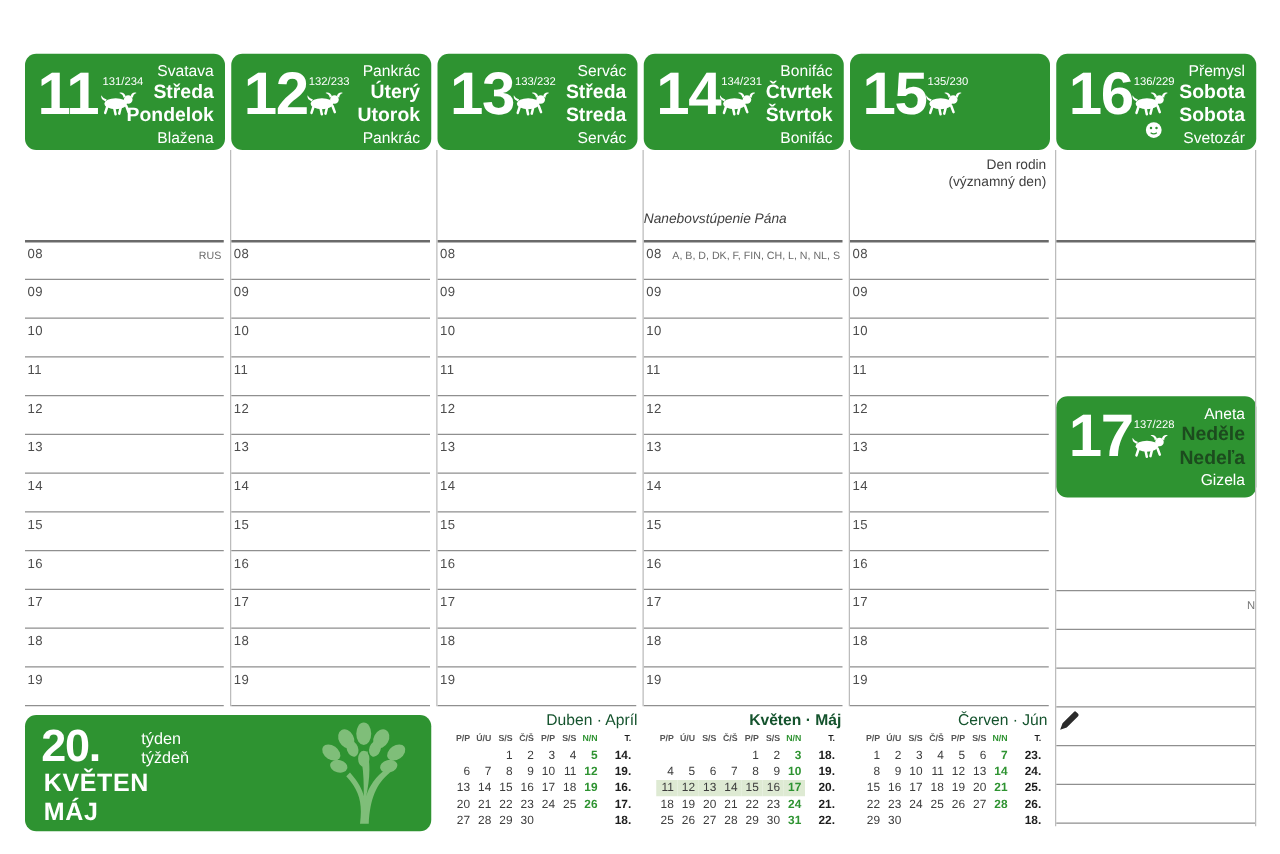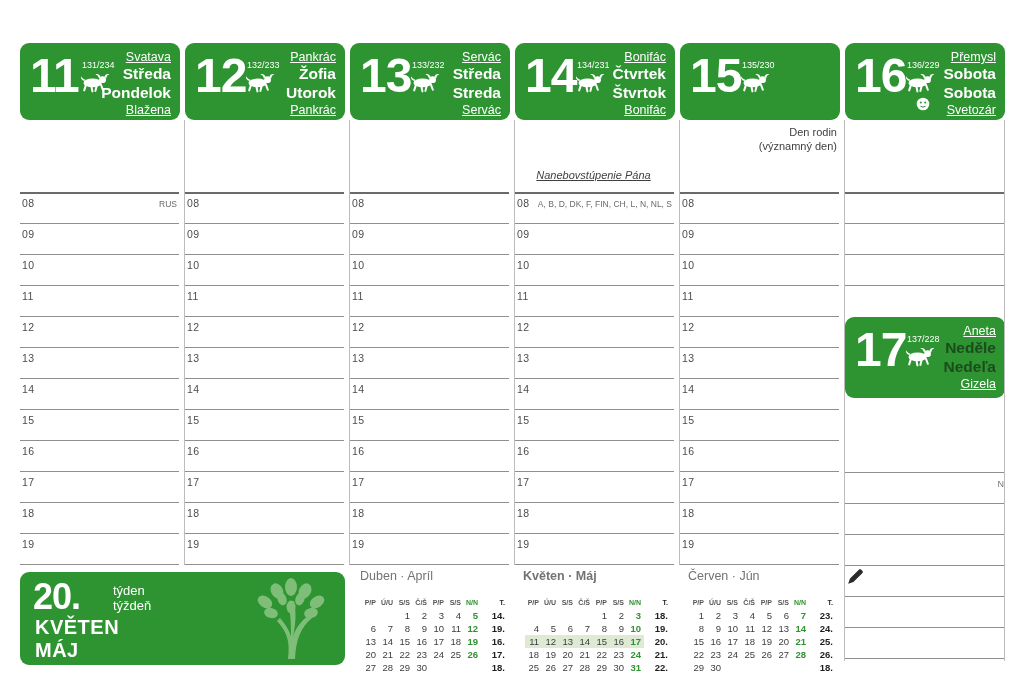--- a/index.html
+++ b/index.html
@@ -9,40 +9,40 @@
   
   .card{position:absolute;width:160px;height:77px;background:var(--green);border-radius:9px;}
   .suncard{height:81px;}
   .bignum{position:absolute;left:10px;top:8px;font-size:48px;font-weight:700;color:#fff;line-height:1.05;letter-spacing:-1px;}
   .doy{position:absolute;left:62px;top:17px;font-size:9px;color:#fff;}
   .bull{position:absolute;left:57px;top:29px;width:33px;height:21px;}
   .bull svg{width:100%;height:100%;display:block;}
   .moon{position:absolute;left:71px;top:54px;width:14px;height:14px;}
   .moon svg{width:100%;height:100%;display:block;}
   .names{position:absolute;right:9px;top:6px;text-align:right;color:#fff;}
-  .nm1{font-size:12.5px;line-height:16px;text-decoration:underline;}
+  .nm1{font-size:12.5px;line-height:16px;}
   .nm2{font-size:15.5px;line-height:18.5px;font-weight:700;}
   .dark{color:var(--sunday-dark);}
 
   
   .hrow{position:absolute;border-bottom:1.4px solid var(--line);}
   .hlabel{position:absolute;left:2px;top:5px;font-size:10.5px;color:#4c4c4c;letter-spacing:.4px;}
   .hnote{position:absolute;right:2px;top:7px;font-size:8.5px;color:#6a6a6a;}
   .thick{position:absolute;height:0;border-top:2.2px solid var(--line-dark);}
   .thin{position:absolute;height:0;border-top:1.4px solid var(--line);}
   .vsep{position:absolute;width:1px;background:#bcbcbc;}
   .notetop{position:absolute;text-align:right;font-size:11px;color:#3f3f3f;white-space:pre-line;line-height:13.5px;padding-right:2px;}
-  .noteitalic{position:absolute;text-align:center;font-style:italic;font-size:11px;color:#3f3f3f;padding-right:2px;text-decoration:underline;}
+  .noteitalic{position:absolute;text-align:left;font-style:italic;font-size:11px;color:#3f3f3f;padding-right:2px;}
   .wknote{position:absolute;text-align:right;font-size:9px;color:#777;padding-right:4px;}
   .pencil{position:absolute;width:17px;height:17px;}
   .pencil svg{width:100%;height:100%;display:block;}
 
   
   .minical{position:absolute;top:569px;width:150px;}
-  .mctitle{text-align:left;font-size:12.5px;color:#737373;margin-bottom:14px;}
+  .mctitle{text-align:right;font-size:12.5px;color:#14532d;margin-bottom:3px;}
   .cur .mctitle{font-weight:700;}
   .mcgrid{display:grid;grid-template-columns:repeat(7,17px) 27px;justify-content:center;}
   .mc{font-size:9.5px;line-height:13px;text-align:right;color:#3d3d3d;padding-right:3px;}
   .mchead{font-size:7px;font-weight:700;color:#555;line-height:12px;}
   .mcgrn{color:var(--green);font-weight:700;}
   .mcwk{font-weight:700;color:#1e1e1e;}
   .mchl{background:var(--highlight);}
 
   
   .footerblock{position:absolute;left:20px;top:572px;width:325px;height:93px;background:var(--green);
@@ -121,21 +121,21 @@
             <rect x="8.2" y="13" width="2.1" height="7.5" rx="1" transform="rotate(18 9 13)"></rect>
             <rect x="13.5" y="14" width="2.1" height="7.5" rx="1" transform="rotate(-12 14.5 14)"></rect>
             <rect x="19.5" y="13.5" width="2.1" height="7.5" rx="1" transform="rotate(14 20.5 13.5)"></rect>
             <rect x="23.5" y="12.5" width="2.1" height="7.5" rx="1" transform="rotate(-20 24.5 12.5)"></rect>
             <path d="M7.5 9.5 C4.5 8.5 3.5 6.5 4 4.5 C5 6.5 6.5 7.5 8.5 8 Z"></path>
           </g>
         </svg>
       </span>
       <div class="names">
         <div class="nm1">Pankrác</div>
-        <div class="nm2">Žofia</div>
+        <div class="nm2">Úterý</div>
         <div class="nm2">Utorok</div>
         <div class="nm1">Pankrác</div>
       </div>
     </div>
     <div class="card" style="left: 350px; top: 43px;">
       <span class="bignum">13</span>
       <span class="doy">133/232</span>
       <span class="bull">
         <svg viewBox="0 0 34 22">
           <g fill="#ffffff">

